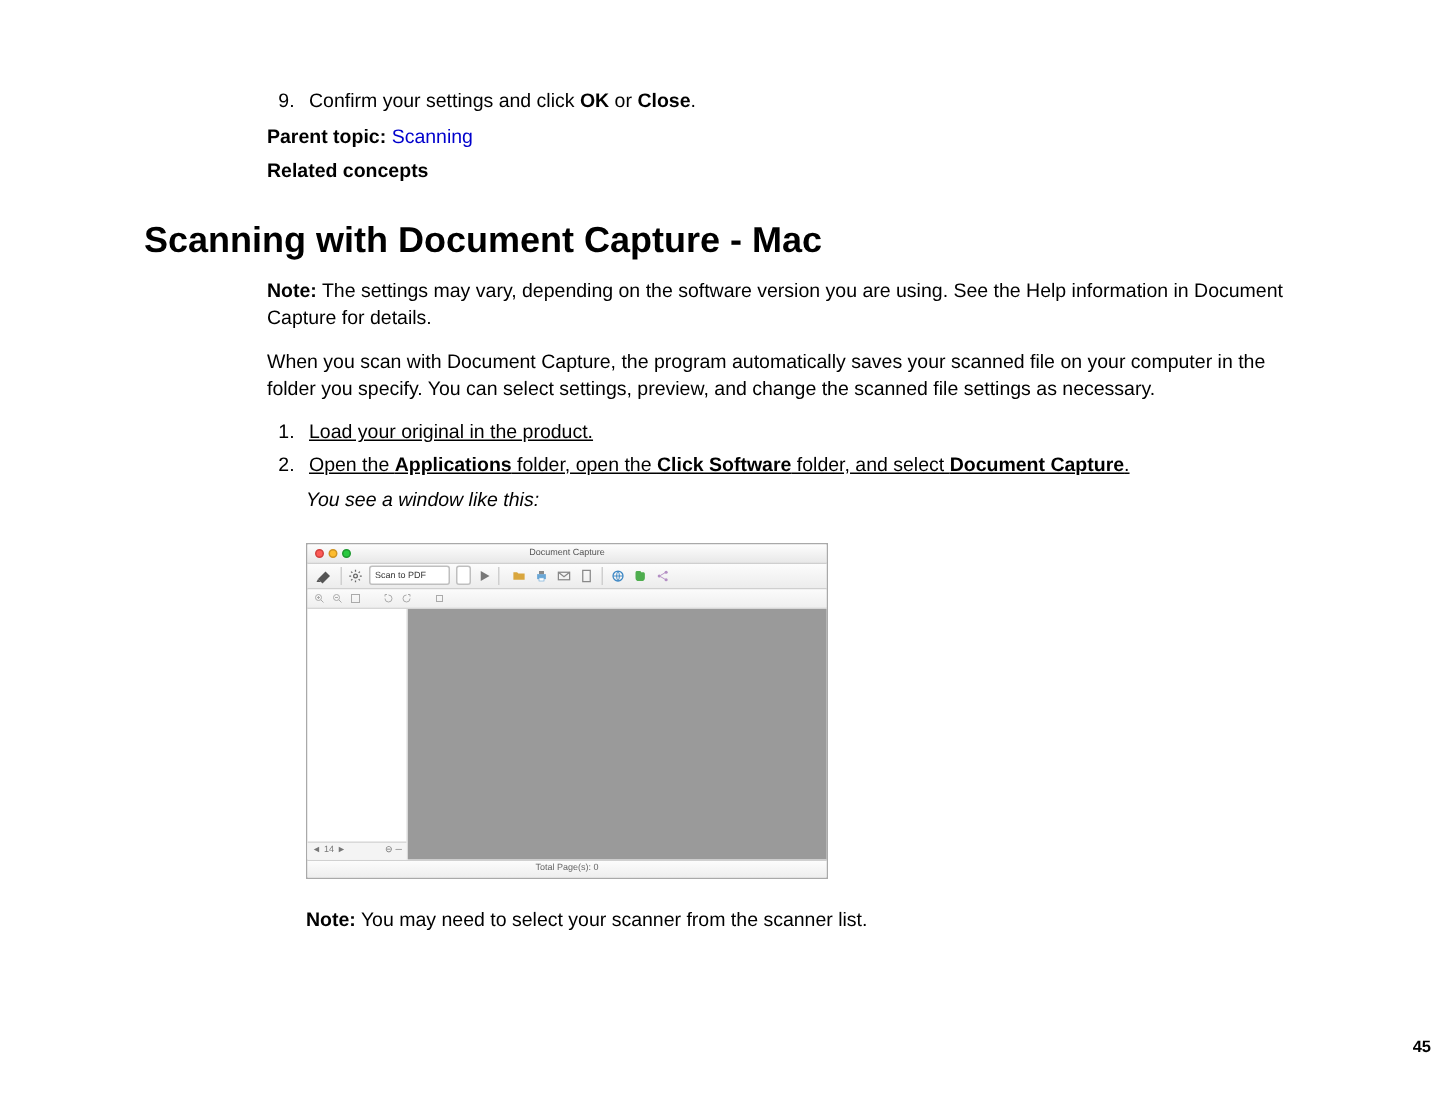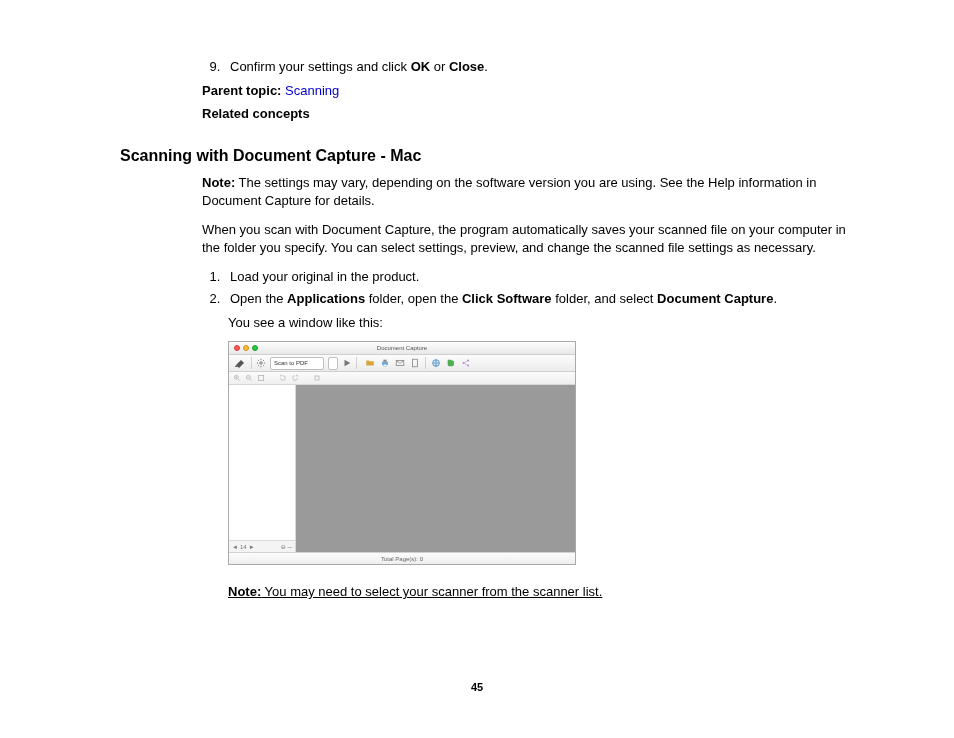--- a/index.html
+++ b/index.html
@@ -2,35 +2,35 @@
 <html><head>
 <meta charset="utf-8">
 <style>
   html, body { margin:0; padding:0; background:#fff; }
   body {
     width:954px; height:738px;
     font-family: Arial, Helvetica, sans-serif;
     font-size:13px; color:#000; line-height:1.35;
     position:relative;
   }
-  .page { padding:58px 90px 0 120px; }
+  .page { padding:58px 90px 0 96px; }
   .indent { margin-left:82px; }
   ol { margin:0; padding:0 0 0 22px; }
   ol li { padding-left:6px; margin-bottom:3px; }
   .link { color:#0000cc; text-decoration:none; cursor:pointer;margin-top:21px; }
   .topic-line { margin-top:6px; }
   .rel-concepts { margin-top:6px; font-weight:bold; }
   .rel-link { margin-top:3px; }
-  h2 { font-size:16px; margin:22px 0 8px 0; font-weight:bold; }
+  h2 { font-size:24px; margin:22px 0 8px 0; font-weight:bold; }
   .para { margin-bottom:12px; }
   .note-label { font-weight:bold; }
   .body-indent { margin-left:82px; }
-  .list2 { margin-top:4px; }
+  .list2 { margin-top:4px;text-decoration:underline; }
   .list2 li { margin-bottom:4px; }
-  .youseeline { margin:6px 0 10px 26px; }
+  .youseeline { margin:6px 0 20px 26px;font-style:italic; }
 
   
   .mac-window {
     width:346px; height:222px;
     border:1px solid #a9a9a9;
     margin:2px 0 14px 26px;
     background:#fff;
     font-size:6px;
     display:flex; flex-direction:column;
   }
@@ -97,33 +97,33 @@
     display:flex; align-items:center; gap:2px; padding:0 3px;
     box-sizing:border-box; font-size:6px; color:#777;
   }
   .mac-status-bottom {
     height:11px; background:linear-gradient(#fcfcfc,#eeeeee);
     border-top:1px solid #d0d0d0;
     display:flex; align-items:center; justify-content:center;
     font-size:6px; color:#666;
   }
 
-  .after-note { margin:18px 0 12px 26px;text-decoration:underline; }
+  .after-note { margin:18px 0 12px 26px; }
   .step3 { margin-top:6px; }
 
   .scan-inline-icon {
     display:inline-block; width:19px; height:17px; vertical-align:middle;
     border:1px solid #666; background:#ececec; margin:0 2px;
     position:relative; top:-1px;
   }
   .scan-inline-icon svg { width:100%; height:100%; }
 
   .page-num {
-    position:absolute; bottom:43px; left:0; right:0;
-    text-align:center; font-size:11px; font-weight:bold;
+    position:absolute; bottom:32px; left:0; right:0;
+    text-align:right; font-size:11px; font-weight:bold;
   }
 </style>
 </head>
 <body>
 
 <div class="page">
 
   <div class="indent">
     <ol start="9">
       <li>

